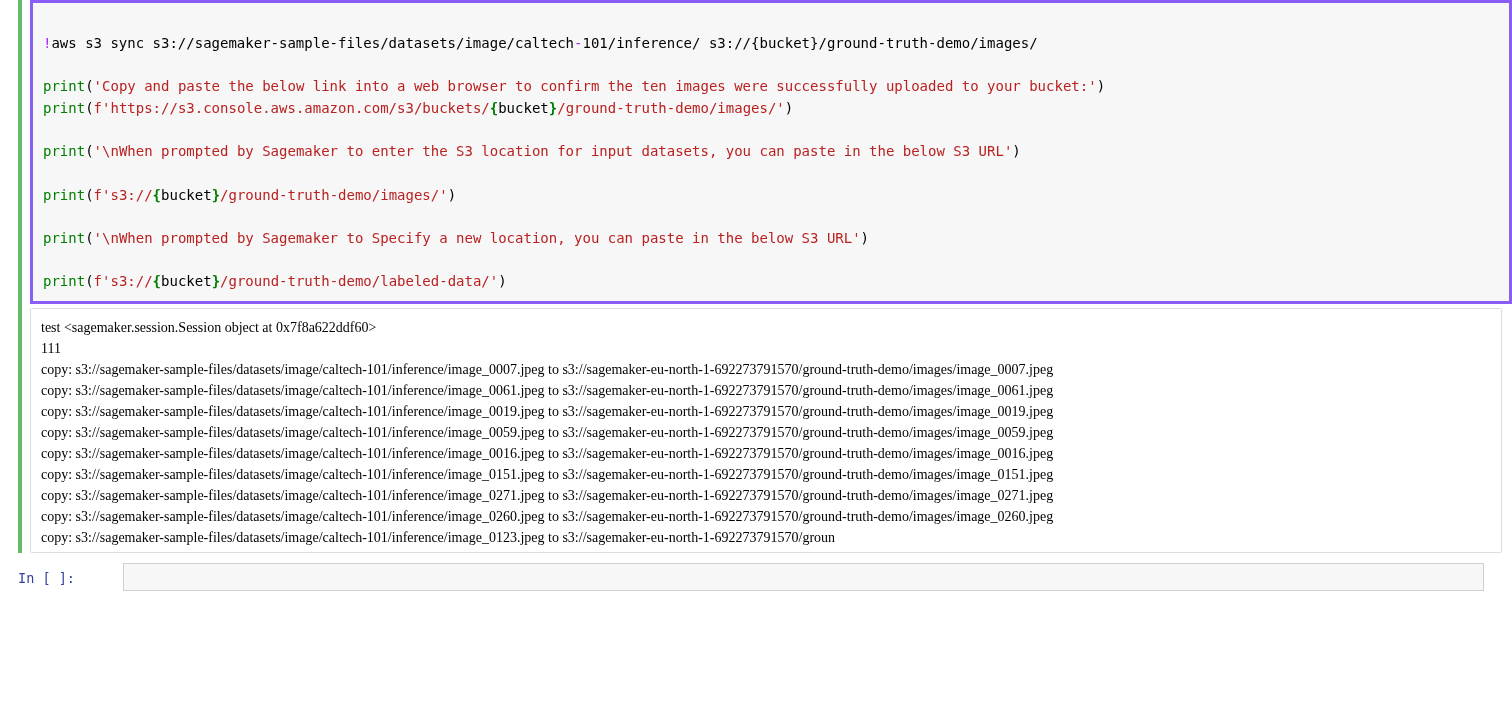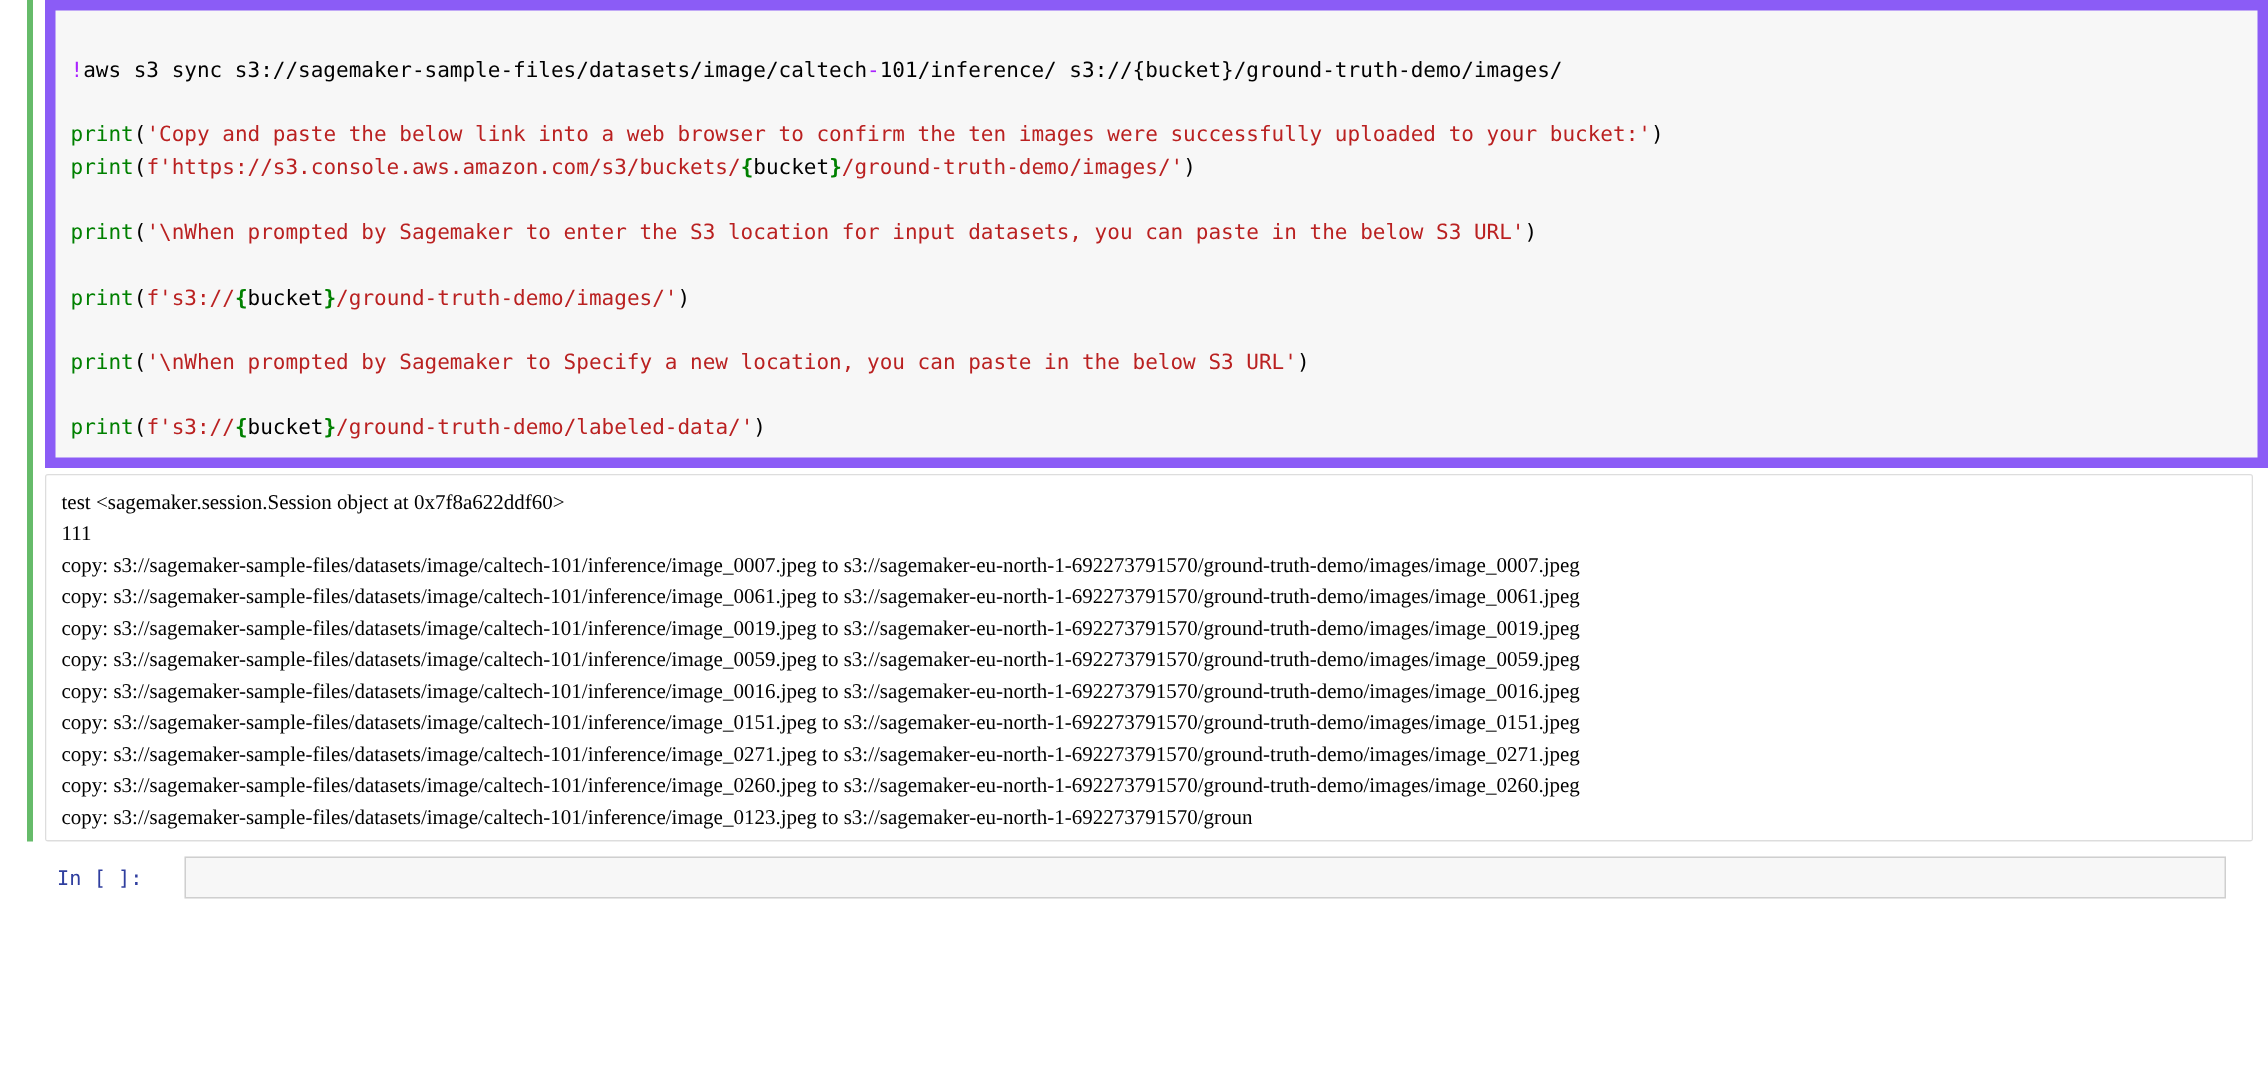--- a/index.html
+++ b/index.html
@@ -17,34 +17,34 @@
     background: #fff;
   }
   .cell {
     display: flex;
     margin: 0;
     padding: 0;
   }
   .prompt-area {
     width: 105px;
     flex-shrink: 0;
-    text-align: center;
+    text-align: left;
     padding: 6px 8px 4px 0;
     font-family: monospace;
     color: #303F9F;
     font-size: 13.5px;
     line-height: 1.4;
   }
   .code-cell-wrap {
     border-left: 4px solid #66BB6A;
     flex-grow: 1;
   }
   .input-area {
     background: #f7f7f7;
-    border: 7px solid #8b5cf6;
+    border: 3px solid #8b5cf6;
     padding: 8px 10px;
     font-family: "DejaVu Sans Mono", Consolas, monospace;
     white-space: pre;
     line-height: 1.55;
     font-size: 14px;
     overflow-x: hidden;
   }
   .output-wrapper {
     border: 1px solid #ddd;
     border-radius: 2px;

